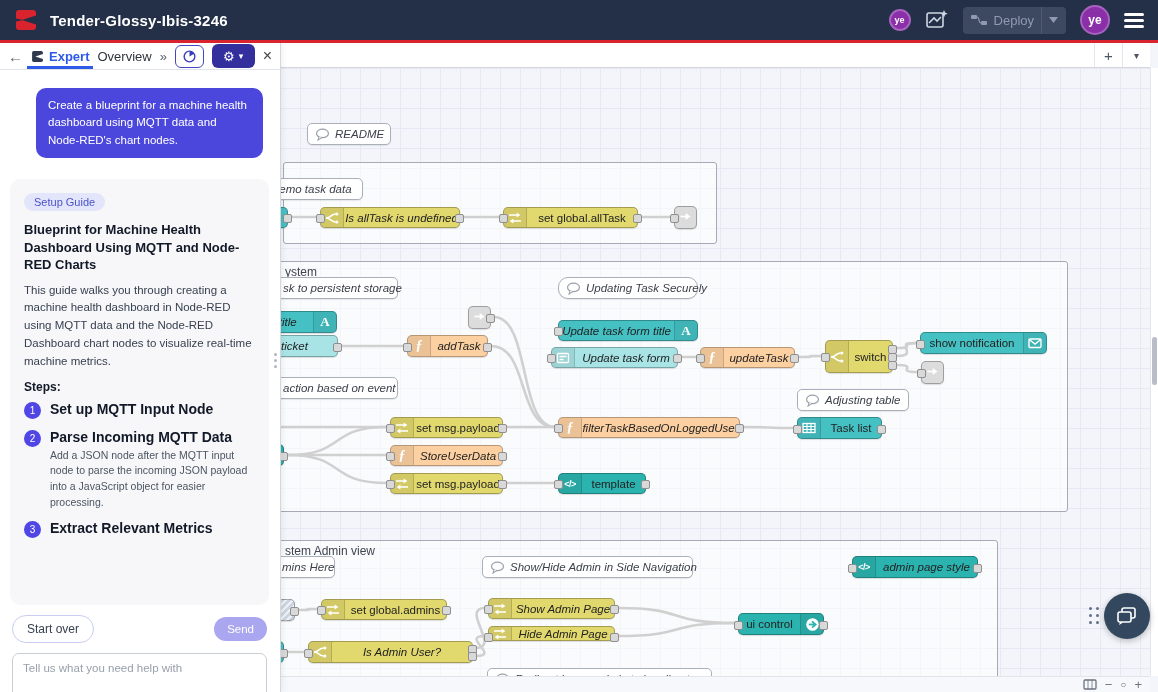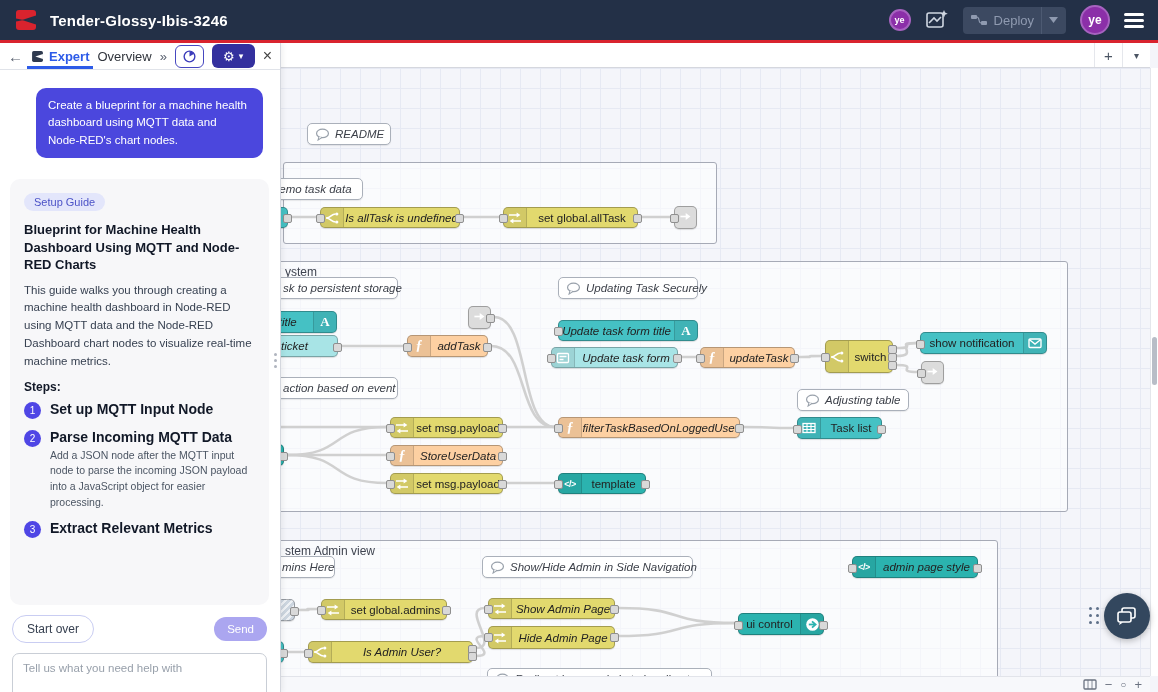--- a/index.html
+++ b/index.html
@@ -211,21 +211,21 @@
               </svg>
             </span>
             <span class="c-label">README</span>
           </div>
           <div class="comment" style="left: 248px; top: 153px; width: 115px; height: 22px;">
             <span class="c-label" style="padding-left: 22px;">Demo task data</span>
           </div>
           <div class="comment" style="left: 250px; top: 252px; width: 148px; height: 22px;">
             <span class="c-label" style="padding-left: 32px;">sk to persistent storage</span>
           </div>
-          <div class="comment" style="left: 558px; top: 252px; width: 140px; height: 22px;">
+          <div class="comment" style="left: 558px; top: 252px; width: 140px; height: 22px; border-radius: 10px;">
             <span class="c-icon">
               <svg width="15" height="13" viewBox="0 0 16 14">
                 <ellipse cx="8" cy="5.8" rx="6.4" ry="4.6" fill="none" stroke="#99a1ab" stroke-width="1.3"></ellipse>
                 <path d="M4.2,9.4 L3.2,13 L7.6,10" fill="#fff" stroke="#99a1ab" stroke-width="1.1"></path>
               </svg>
             </span>
             <span class="c-label">Updating Task Securely</span>
           </div>
           <div class="comment" style="left: 250px; top: 352px; width: 148px; height: 22px;">
             <span class="c-label" style="padding-left: 32px;">action based on event</span>
@@ -475,21 +475,21 @@
                 <path d="M1,4 L9,4" stroke="#fff" stroke-width="1.5"></path>
                 <path d="M8.6,1.6 L12.4,4 L8.6,6.4 Z" fill="#fff"></path>
                 <path d="M5,10 L13,10" stroke="#fff" stroke-width="1.5"></path>
                 <path d="M5.4,7.6 L1.6,10 L5.4,12.4 Z" fill="#fff"></path>
               </svg>
             </div>
             <span class="nlabel italic">Show Admin Page</span>
             <div class="port" style="left: -5px; top: 6px;"></div>
             <div class="port" style="right: -5px; top: 6px;"></div>
           </div>
-          <div class="node" style="left: 488px; top: 601px; width: 127px; height: 23px; background: rgb(226, 217, 110);">
+          <div class="node" style="left: 488px; top: 601px; width: 127px; height: 15px; background: rgb(226, 217, 110);">
             <div class="nicon left">
               <svg width="14" height="14" viewBox="0 0 14 14">
                 <path d="M1,4 L9,4" stroke="#fff" stroke-width="1.5"></path>
                 <path d="M8.6,1.6 L12.4,4 L8.6,6.4 Z" fill="#fff"></path>
                 <path d="M5,10 L13,10" stroke="#fff" stroke-width="1.5"></path>
                 <path d="M5.4,7.6 L1.6,10 L5.4,12.4 Z" fill="#fff"></path>
               </svg>
             </div>
             <span class="nlabel italic">Hide Admin Page</span>
             <div class="port" style="left: -5px; top: 6px;"></div>

